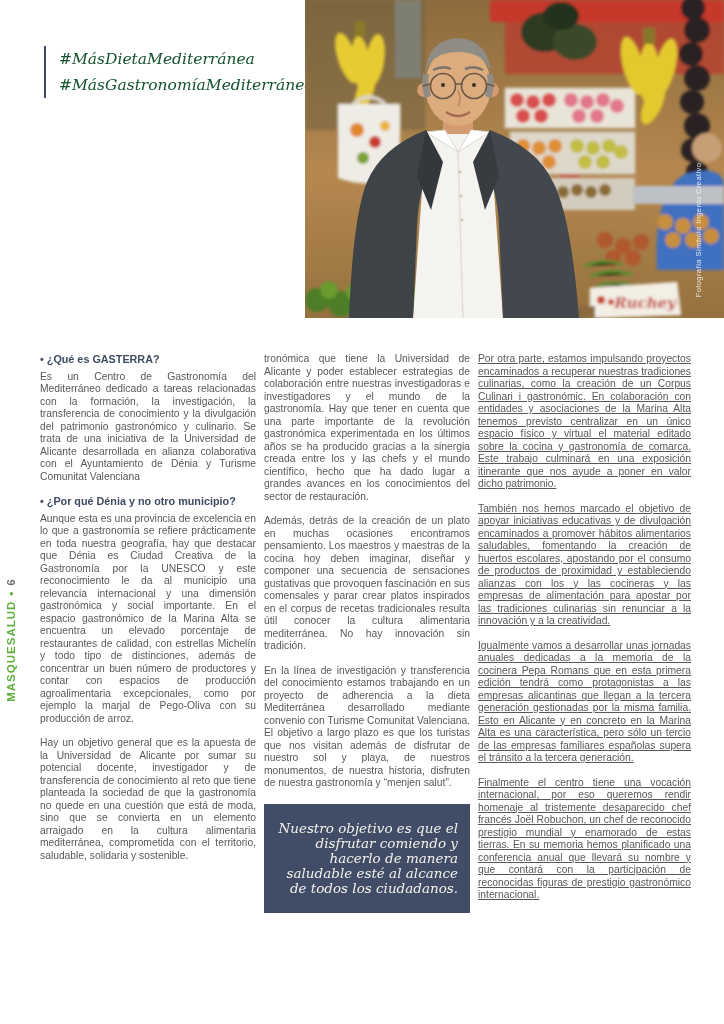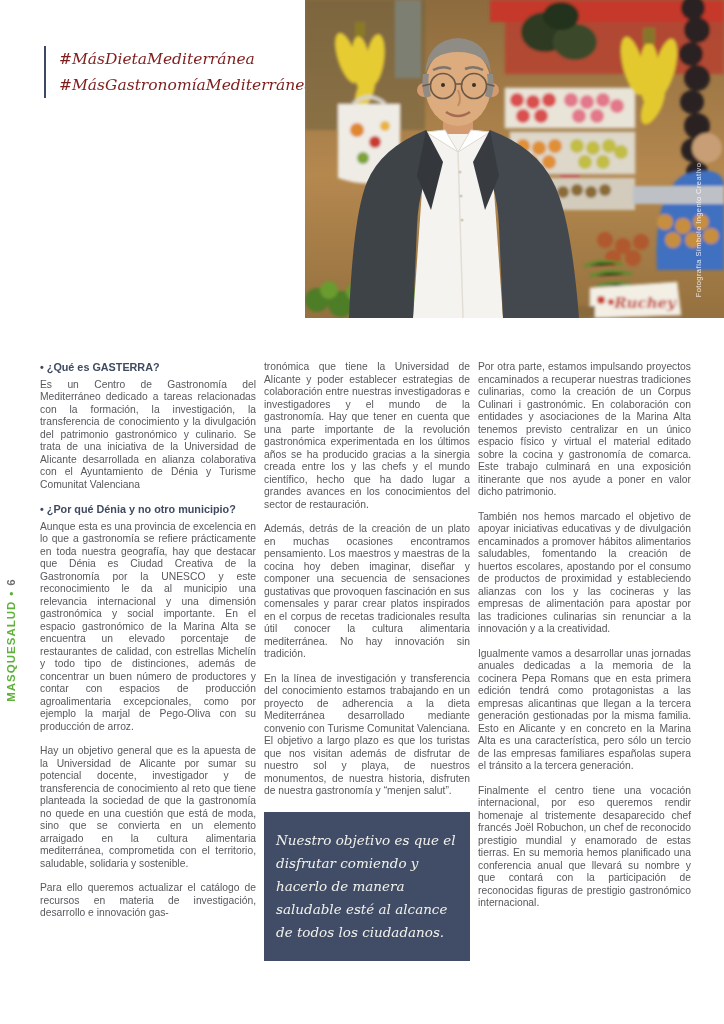--- a/index.html
+++ b/index.html
@@ -1,48 +1,48 @@
 <!DOCTYPE html>
 <html><head>
 <meta charset="utf-8">
 <style>
   html,body{margin:0;padding:0;}
   body{width:724px;height:1024px;background:#ffffff;position:relative;overflow:hidden;
        font-family:"Liberation Sans",sans-serif;}
   
   .hashtags{position:absolute;left:44px;top:46px;border-left:2px solid #3d4963;
-            padding-left:13px;color:#7f1d1d;font-family:"DejaVu Serif","Liberation Serif",serif;
+            padding-left:13px;color:#14532d;font-family:"DejaVu Serif","Liberation Serif",serif;
             font-style:italic;font-size:15.5px;line-height:26px;}
   
   .photo{position:absolute;left:305px;top:0;width:419px;height:318px;overflow:hidden;background:#a87c46;}
   .photo svg{display:block;}
   .credit{position:absolute;left:615px;top:224px;width:170px;height:12px;
           transform:rotate(-90deg);font-size:7.5px;letter-spacing:.4px;
           color:rgba(255,255,255,.82);text-align:center;}
   
   .sidebar{position:absolute;left:-80px;top:630px;width:190px;height:20px;
            transform:rotate(-90deg);text-align:center;font-size:11.5px;
            font-weight:bold;letter-spacing:1px;white-space:nowrap;}
   .sidebar .mag{color:#5fb13c;}
   .sidebar .sep{color:#5fb13c;padding:0 5px;}
   .sidebar .num{color:#6e6f72;font-weight:bold;}
   
-  .col{position:absolute;top:361px;font-size:10.3px;line-height:12.5px;
+  .col{position:absolute;top:353px;font-size:10.3px;line-height:12.5px;
        color:#57585c;text-align:justify;}
   .col1{left:40px;width:216px;}
   .col2{left:264px;width:206px;}
-  .col3{left:478px;width:213px;}
+  .col3{left:478px;width:213px;text-decoration:underline;}
   .col p{margin:0 0 12px 0;}
   .col h3{margin:0 0 4px 0;font-size:10.8px;line-height:13.5px;color:#3f4b61;font-weight:bold;}
   .col h3::before{content:"• ";}
   .col h3.mt{margin-top:8px;}
   
-  .quote{background:#414d66;color:#f3f2ec;text-align:left;
+  .quote{background:#414d66;color:#f3f2ec;text-align:right;
          font-family:"DejaVu Serif","Liberation Serif",serif;font-style:italic;
-         font-size:13.5px;line-height:23px;padding:17px 12px;margin-top:14px;}
+         font-size:13.5px;line-height:15px;padding:17px 12px;margin-top:14px;}
 </style>
 </head>
 <body>
 
 <div class="hashtags">
   <div>#MásDietaMediterránea</div>
   <div>#MásGastronomíaMediterránea</div>
 </div>
 
 <div class="photo">
@@ -246,21 +246,20 @@
 <div class="sidebar">
   <span class="mag">MASQUESALUD</span><span class="sep">•</span><span class="num">6</span>
 </div>
 
 <div class="col col1">
   <h3>¿Qué es GASTERRA?</h3>
   <p>Es un Centro de Gastronomía del Mediterráneo dedicado a tareas relacionadas con la formación, la investigación, la transferencia de conocimiento y la divulgación del patrimonio gastronómico y culinario. Se trata de una iniciativa de la Universidad de Alicante desarrollada en alianza colaborativa con el Ayuntamiento de Dénia y Turisme Comunitat Valenciana</p>
   <h3 class="mt">¿Por qué Dénia y no otro municipio?</h3>
   <p>Aunque esta es una provincia de excelencia en lo que a gastronomía se refiere prácticamente en toda nuestra geografía, hay que destacar que Dénia es Ciudad Creativa de la Gastronomía por la UNESCO y este reconocimiento le da al municipio una relevancia internacional y una dimensión gastronómica y social importante. En el espacio gastronómico de la Marina Alta se encuentra un elevado porcentaje de restaurantes de calidad, con estrellas Michelín y todo tipo de distinciones, además de concentrar un buen número de productores y contar con espacios de producción agroalimentaria excepcionales, como por ejemplo la marjal de Pego-Oliva con su producción de arroz.</p>
   <p>Hay un objetivo general que es la apuesta de la Universidad de Alicante por sumar su potencial docente, investigador y de transferencia de conocimiento al reto que tiene planteada la sociedad de que la gastronomía no quede en una cuestión que está de moda, sino que se convierta en un elemento arraigado en la cultura alimentaria mediterránea, comprometida con el territorio, saludable, solidaria y sostenible.</p>
-  <p>Para ello queremos actualizar el catálogo de recursos en materia de investigación, desarrollo e innovación gas-</p>
 </div>
 
 <div class="col col2">
   <p>tronómica que tiene la Universidad de Alicante y poder establecer estrategias de colaboración entre nuestras investigadoras e investigadores y el mundo de la gastronomía. Hay que tener en cuenta que una parte importante de la revolución gastronómica experimentada en los últimos años se ha producido gracias a la sinergia creada entre los y las chefs y el mundo científico, hecho que ha dado lugar a grandes avances en los conocimientos del sector de restauración.</p>
   <p>Además, detrás de la creación de un plato en muchas ocasiones encontramos pensamiento. Los maestros y maestras de la cocina hoy deben imaginar, diseñar y componer una secuencia de sensaciones gustativas que provoquen fascinación en sus comensales y parar crear platos inspirados en el corpus de recetas tradicionales resulta útil conocer la cultura alimentaria mediterránea. No hay innovación sin tradición.</p>
   <p>En la línea de investigación y transferencia del conocimiento estamos trabajando en un proyecto de adherencia a la dieta Mediterránea desarrollado mediante convenio con Turisme Comunitat Valenciana. El objetivo a largo plazo es que los turistas que nos visitan además de disfrutar de nuestro sol y playa, de nuestros monumentos, de nuestra historia, disfruten de nuestra gastronomía y “menjen salut”.</p>
   <div class="quote">Nuestro objetivo es que el disfrutar comiendo y hacerlo de manera saludable esté al alcance de todos los ciudadanos.</div>
 </div>
 
 <div class="col col3">

